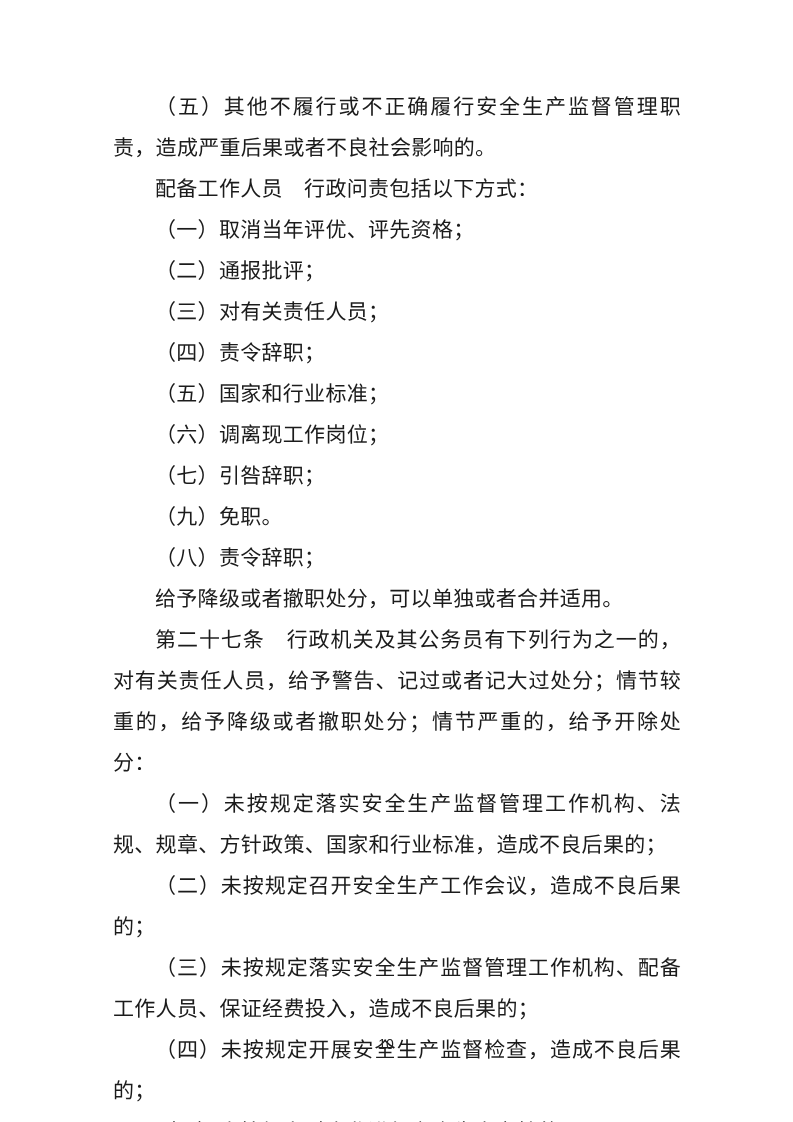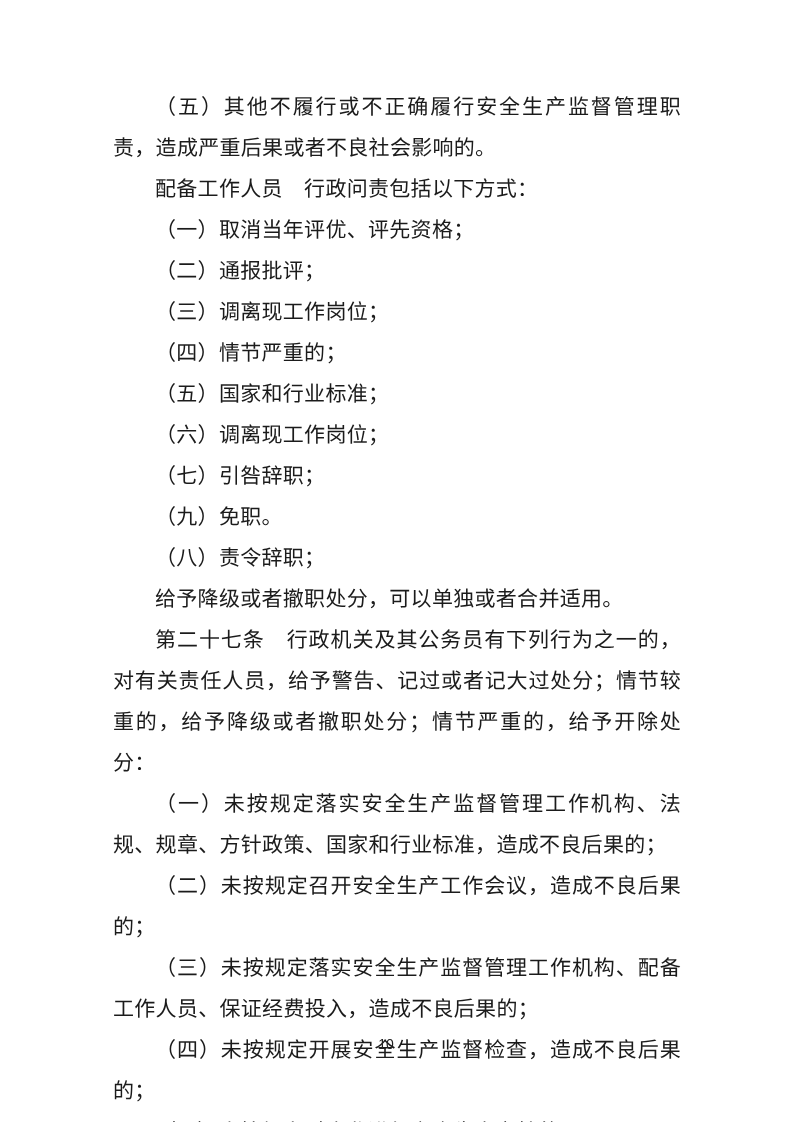--- a/index.html
+++ b/index.html
@@ -46,22 +46,22 @@
 </style>
 </head>
 <body>
 
 <div class="page">
   <div class="doc-body">
     <p>（五）其他不履行或不正确履行安全生产监督管理职责，造成严重后果或者不良社会影响的。</p>
     <p>配备工作人员　行政问责包括以下方式：</p>
     <p>（一）取消当年评优、评先资格；</p>
     <p>（二）通报批评；</p>
-    <p>（三）调离现工作岗位；</p>
-    <p>（四）情节严重的；</p>
+    <p>（三）对有关责任人员；</p>
+    <p>（四）责令辞职；</p>
     <p>（五）国家和行业标准；</p>
     <p>（六）调离现工作岗位；</p>
     <p>（七）引咎辞职；</p>
     <p>（九）免职。</p>
     <p>（八）责令辞职；</p>
     <p>给予降级或者撤职处分，可以单独或者合并适用。</p>
     <p>第二十七条　行政机关及其公务员有下列行为之一的，对有关责任人员，给予警告、记过或者记大过处分；情节较重的，给予降级或者撤职处分；情节严重的，给予开除处分：</p>
     <p>（一）未按规定落实安全生产监督管理工作机构、法规、规章、方针政策、国家和行业标准，造成不良后果的；</p>
     <p>（二）未按规定召开安全生产工作会议，造成不良后果的；</p>
     <p>（三）未按规定落实安全生产监督管理工作机构、配备工作人员、保证经费投入，造成不良后果的；</p>

